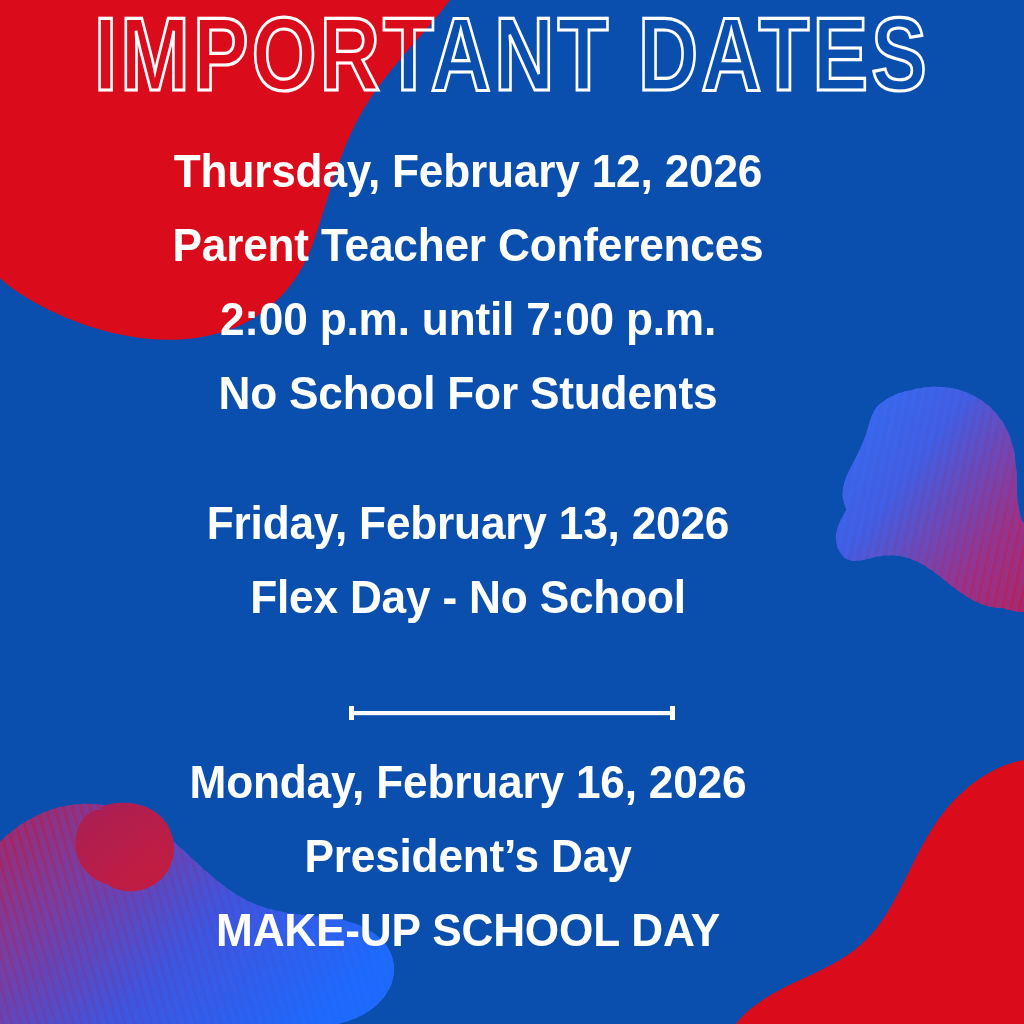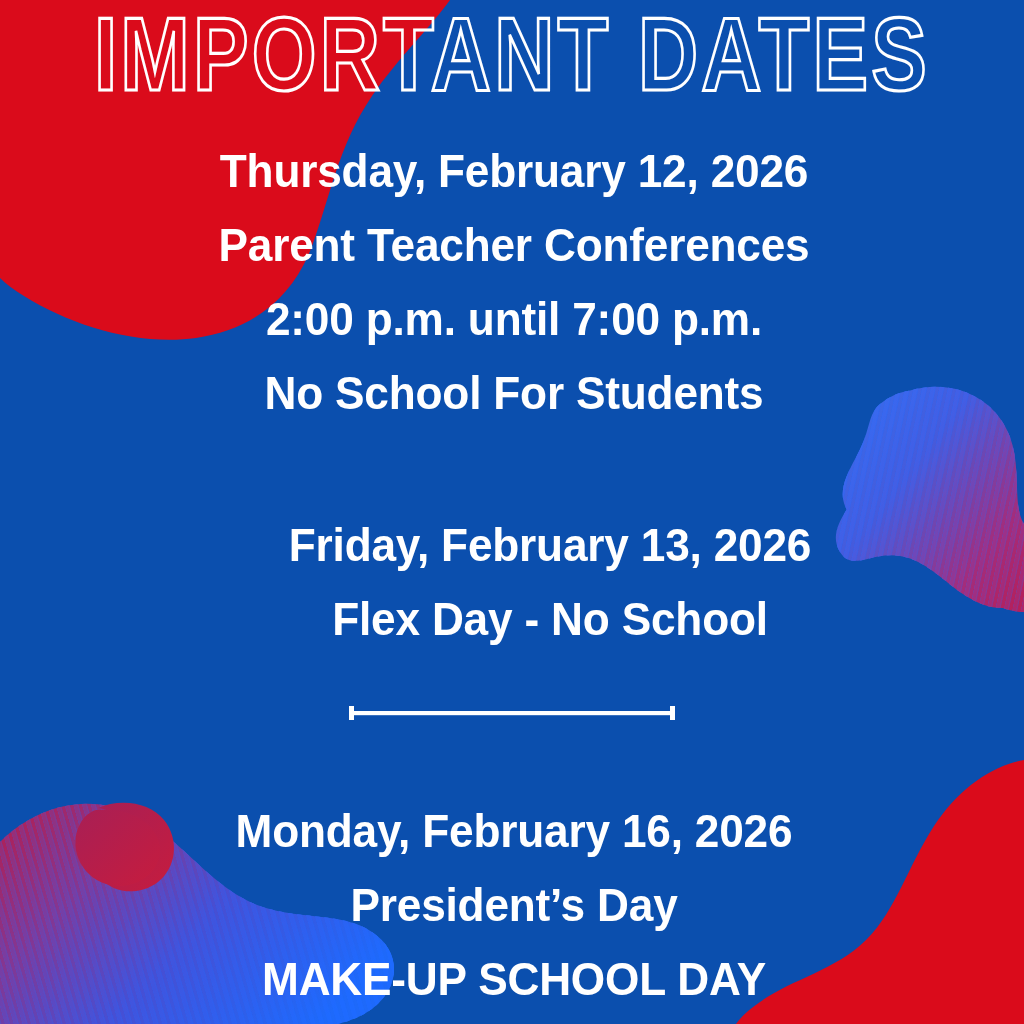--- a/index.html
+++ b/index.html
@@ -61,36 +61,35 @@
     width: 1024px;
     height: 1024px;
     z-index: 6;
   }
   .block {
     position: absolute;
     left: 0;
     width: 936px;
     text-align: center;
     color: #ffffff;
-    margin-left: 46px;
   }
   .line {
     display: block;
     color: #ffffff;
     font-weight: 700;
     font-size: 47px;
     line-height: 74px;
     letter-spacing: -0.2px;
     white-space: nowrap;
     transform: scaleX(0.94);
     transform-origin: center center;
   }
   #block-thursday { top: 134px; }
-  #block-friday   { top: 508px; padding-left: 36px; }
-  #block-monday   { top: 794px; }
+  #block-friday   { top: 486px; }
+  #block-monday   { top: 745px; }
 
   
   .divider {
     position: absolute;
     left: 50%;
     top: 702px;
     width: 330px;
     margin-left: -165px;
     height: 22px;
     z-index: 6;

